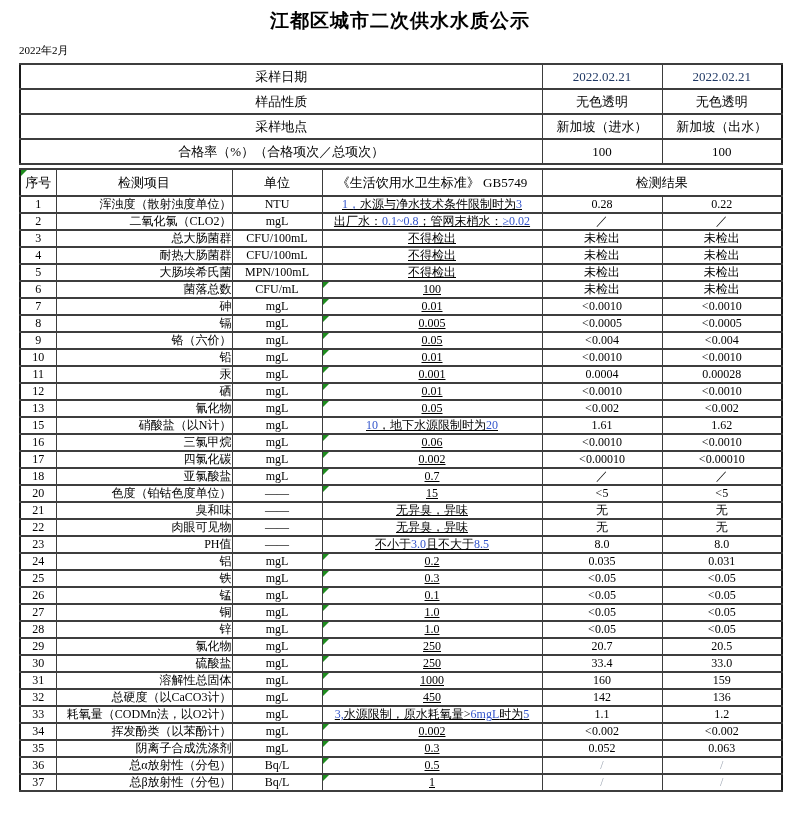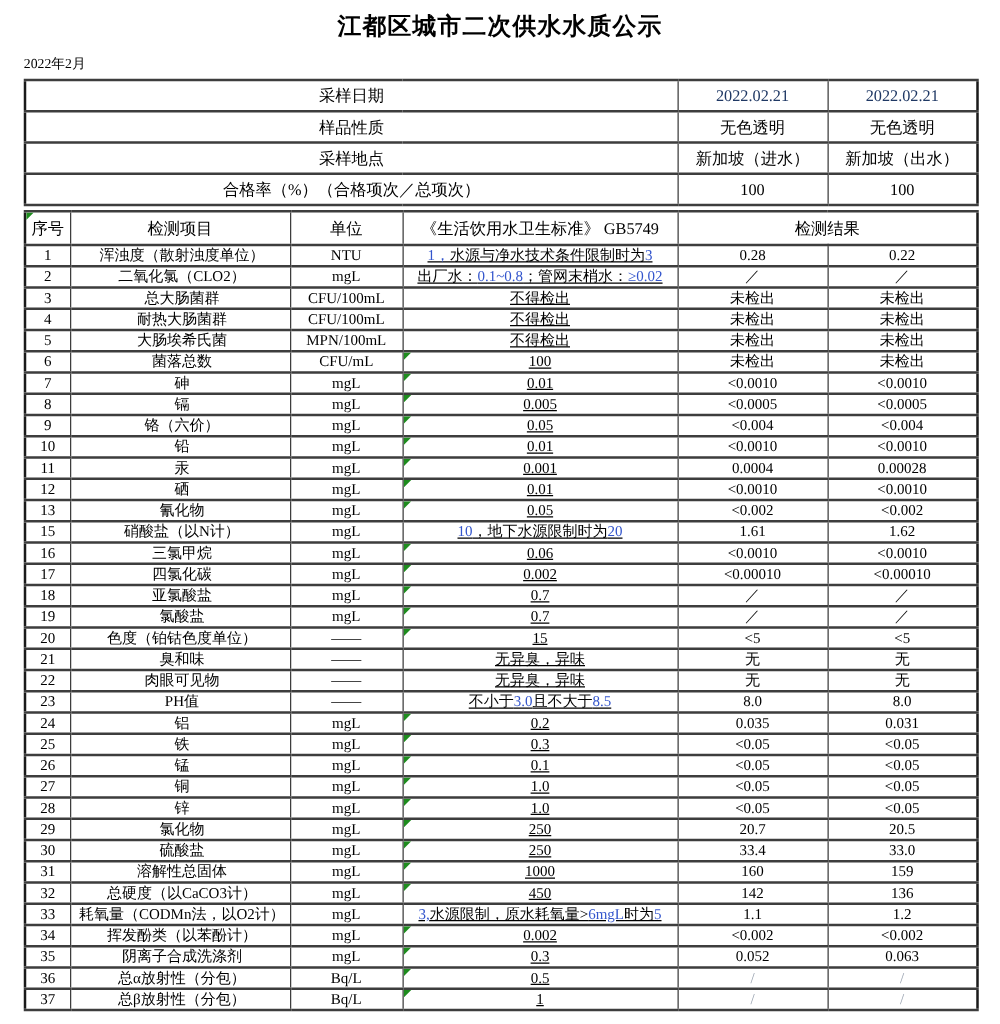--- a/index.html
+++ b/index.html
@@ -30,21 +30,21 @@
     border:1px solid var(--grid);
     border-top-width:2px;border-bottom-width:2px;
     text-align:center;vertical-align:middle;
     padding:0;overflow:hidden;white-space:nowrap;
     font-weight:400;
   }
   .info-table td{height:23px;font-size:13px;margin-left:26px;}
   .results-table{margin-top:3px;}
   .results-table th{height:25px;font-size:13px;}
   .results-table td{height:15px;font-size:12px;line-height:1.05;}
-  .item{text-align:center;padding-left:3px;}
+  .item{text-align:right;padding-left:3px;}
   .std{font-size:11.5px;text-decoration:underline;}
   .navy{color:var(--navy);}
   .blu{color:var(--blue);}
   .gray{color:var(--gray);}
   .tri{position:relative;}
   .tri::before{
     content:"";position:absolute;top:0;left:0;width:0;height:0;
     border-top:6px solid var(--green);border-right:6px solid transparent;
   }
 </style>
@@ -238,28 +238,20 @@
         </tr>
         <tr>
           <td>18</td>
           <td class="item">亚氯酸盐</td>
           <td>mgL</td>
           <td class="std tri">0.7</td>
           <td>／</td>
           <td>／</td>
         </tr>
         <tr>
-          <td>19</td>
-          <td class="item">氯酸盐</td>
-          <td>mgL</td>
-          <td class="std tri">0.7</td>
-          <td>／</td>
-          <td>／</td>
-        </tr>
-        <tr>
           <td>20</td>
           <td class="item">色度（铂钴色度单位）</td>
           <td>——</td>
           <td class="std tri">15</td>
           <td>&lt;5</td>
           <td>&lt;5</td>
         </tr>
         <tr>
           <td>21</td>
           <td class="item">臭和味</td>

